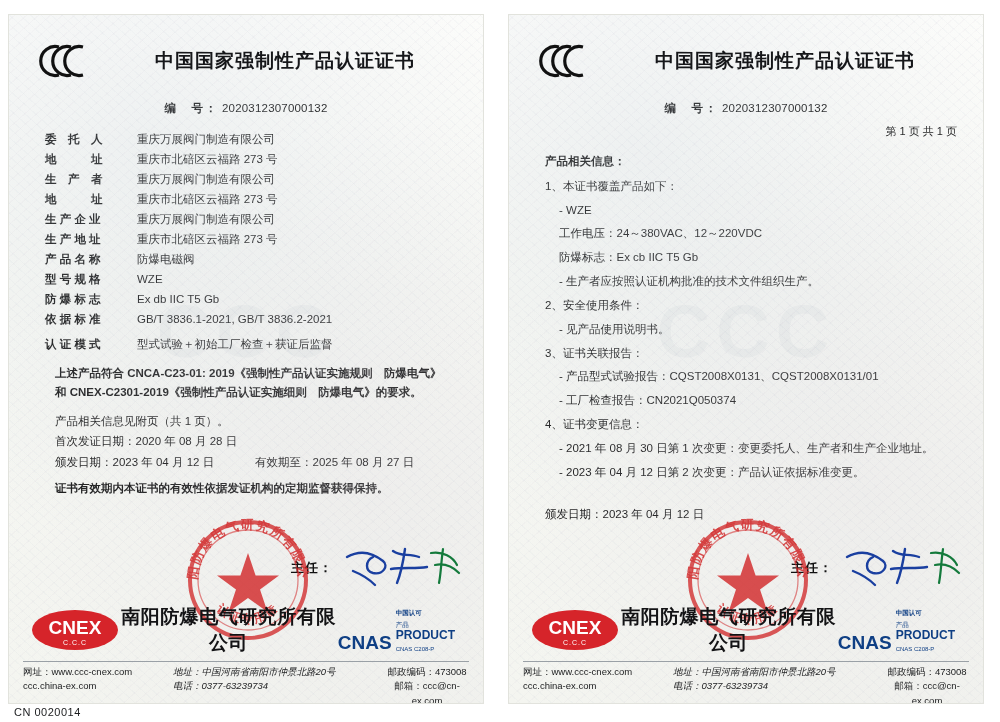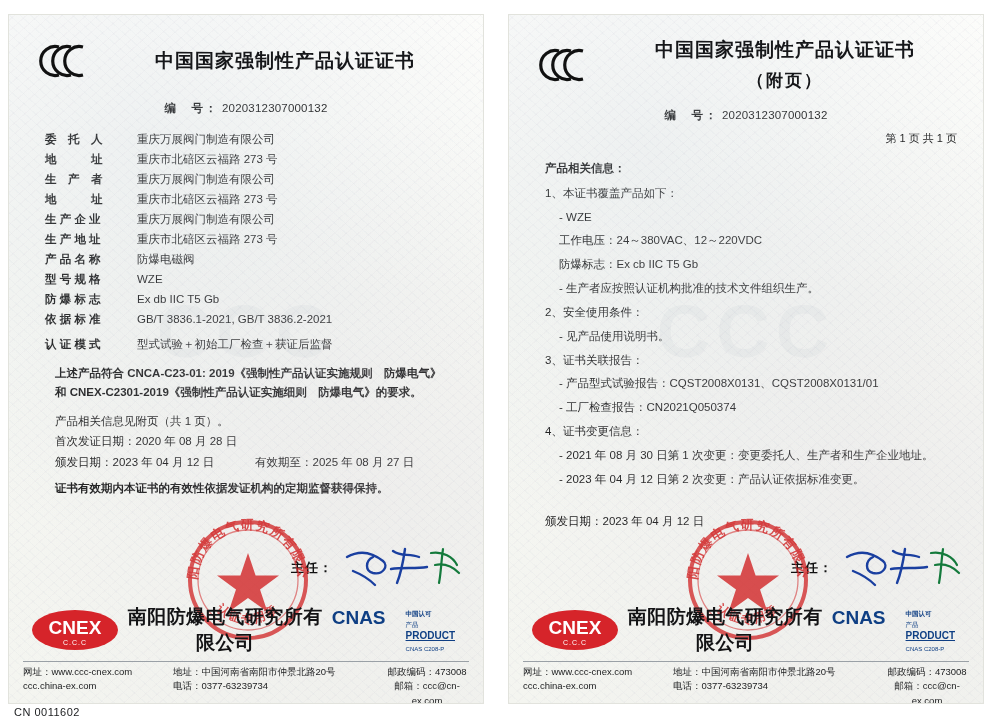--- a/index.html
+++ b/index.html
@@ -189,51 +189,50 @@
   }
   .org-name{
     flex:1 1 auto;
     text-align:center;
     font-size:19px;font-weight:bold;
     letter-spacing:.5px;
     color:#131315;
   }
   .cnas-badge{
     margin-right:16px;
-    display:flex;align-items:flex-start;
+    display:flex;align-items:flex-end;
     flex:0 0 auto;
-    gap:16px;
   }
   .cnas-word{
     font-size:19px;font-weight:bold;color:#0f3f84;
     letter-spacing:0px;
   }
   .cnas-mark{
     margin-left:4px;
     line-height:1.05;
     text-align:left;
   }
   .cnas-mark .m1{font-size:6.5px;color:#0f3f84;font-weight:bold;}
   .cnas-mark .m2{font-size:6.5px;color:#0f3f84;}
-  .cnas-mark .m3{font-size:10px;color:#0f3f84;font-weight:bold;text-decoration:underline;}
+  .cnas-mark .m3{font-size:12px;color:#0f3f84;font-weight:bold;}
   .cnas-mark .m4{font-size:6px;color:#0f3f84;}
   .footer-rule{
     position:absolute;left:14px;right:14px;top:62px;
     border-top:1px solid #9aa0a6;
   }
   .footer-cols{
     position:absolute;left:14px;right:14px;top:66px;
     display:flex;
     font-size:9.5px;
     line-height:1.5;
     color:#1b1c1e;
   }
   .fc{flex:1 1 auto;}
   .fc.c1{flex:0 0 150px;}
-  .fc.c2{flex:0 0 212px;}
+  .fc.c2{flex:0 0 212px;font-style:italic;}
   .fc.c3{flex:1 1 auto;text-align:center;}
   .cnlabel{
     position:absolute;
     left:14px;bottom:4px;
     font-size:11px;
     letter-spacing:.5px;
     color:#1b1c1e;
   }
 </style>
 </head>
@@ -420,21 +419,20 @@
         <svg viewBox="0 0 64 48" width="64" height="48" aria-hidden="true">
           <g fill="none" stroke="#111" stroke-width="3.2">
             <path d="M24 10 A14.5 14.5 0 1 0 24 38"></path>
             <path d="M36 10 A14.5 14.5 0 1 0 36 38"></path>
             <path d="M48 10 A14.5 14.5 0 1 0 48 38"></path>
           </g>
         </svg>
       </div>
       <div class="hdr-titles">
         <div class="title-main">中国国家强制性产品认证证书</div>
-        <div class="title-sub">（附页）</div>
       </div>
     </div>
 
     <div class="no-line">
       <span class="lbl">编　号：</span>
       <span class="val">2020312307000132</span>
     </div>
     <div class="page-of">第 1 页 共 1 页</div>
 
     <div class="info">
@@ -527,14 +525,14 @@
           <div>电话：0377-63239734</div>
         </div>
         <div class="fc c3">
           <div>邮政编码：473008</div>
           <div>邮箱：ccc@cn-ex.com</div>
         </div>
       </div>
     </div>
   </div>
 
-  <div class="cnlabel">CN 0011602</div>
+  <div class="cnlabel">CN 0020014</div>
 </div>
 
 </body></html>

